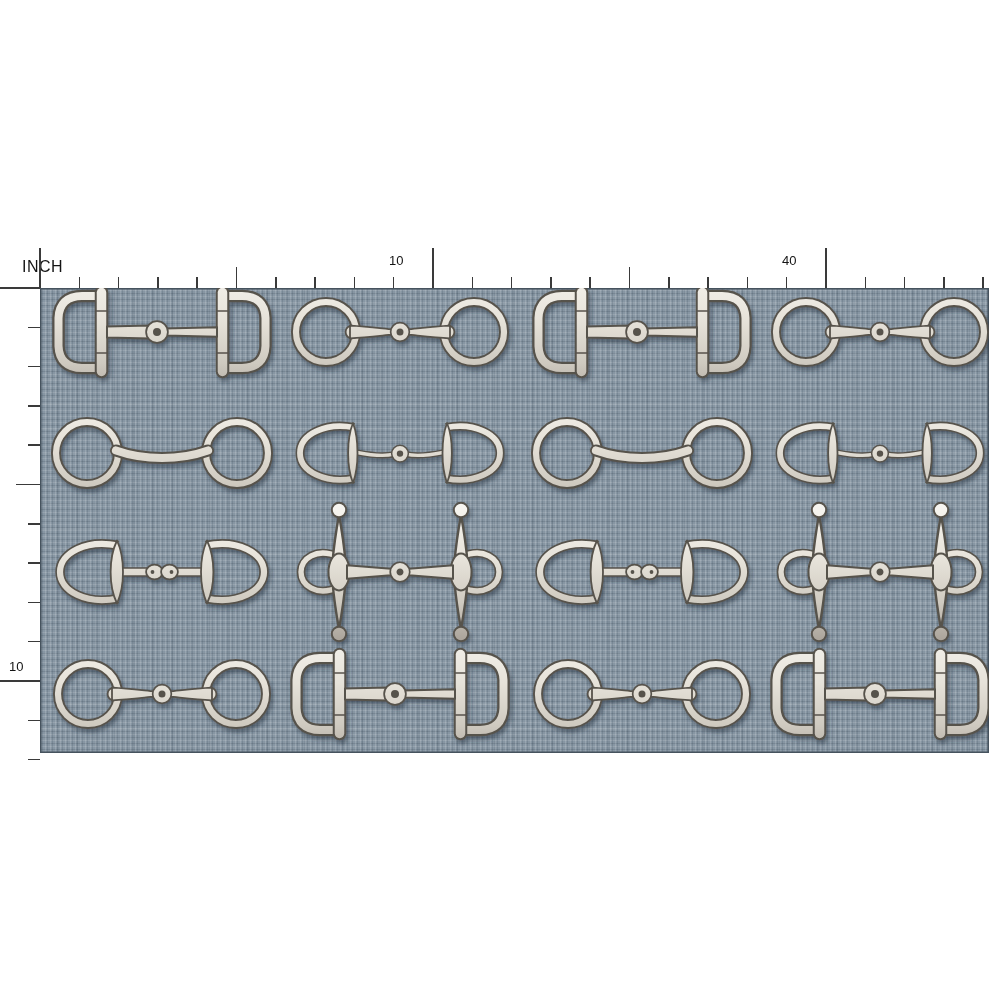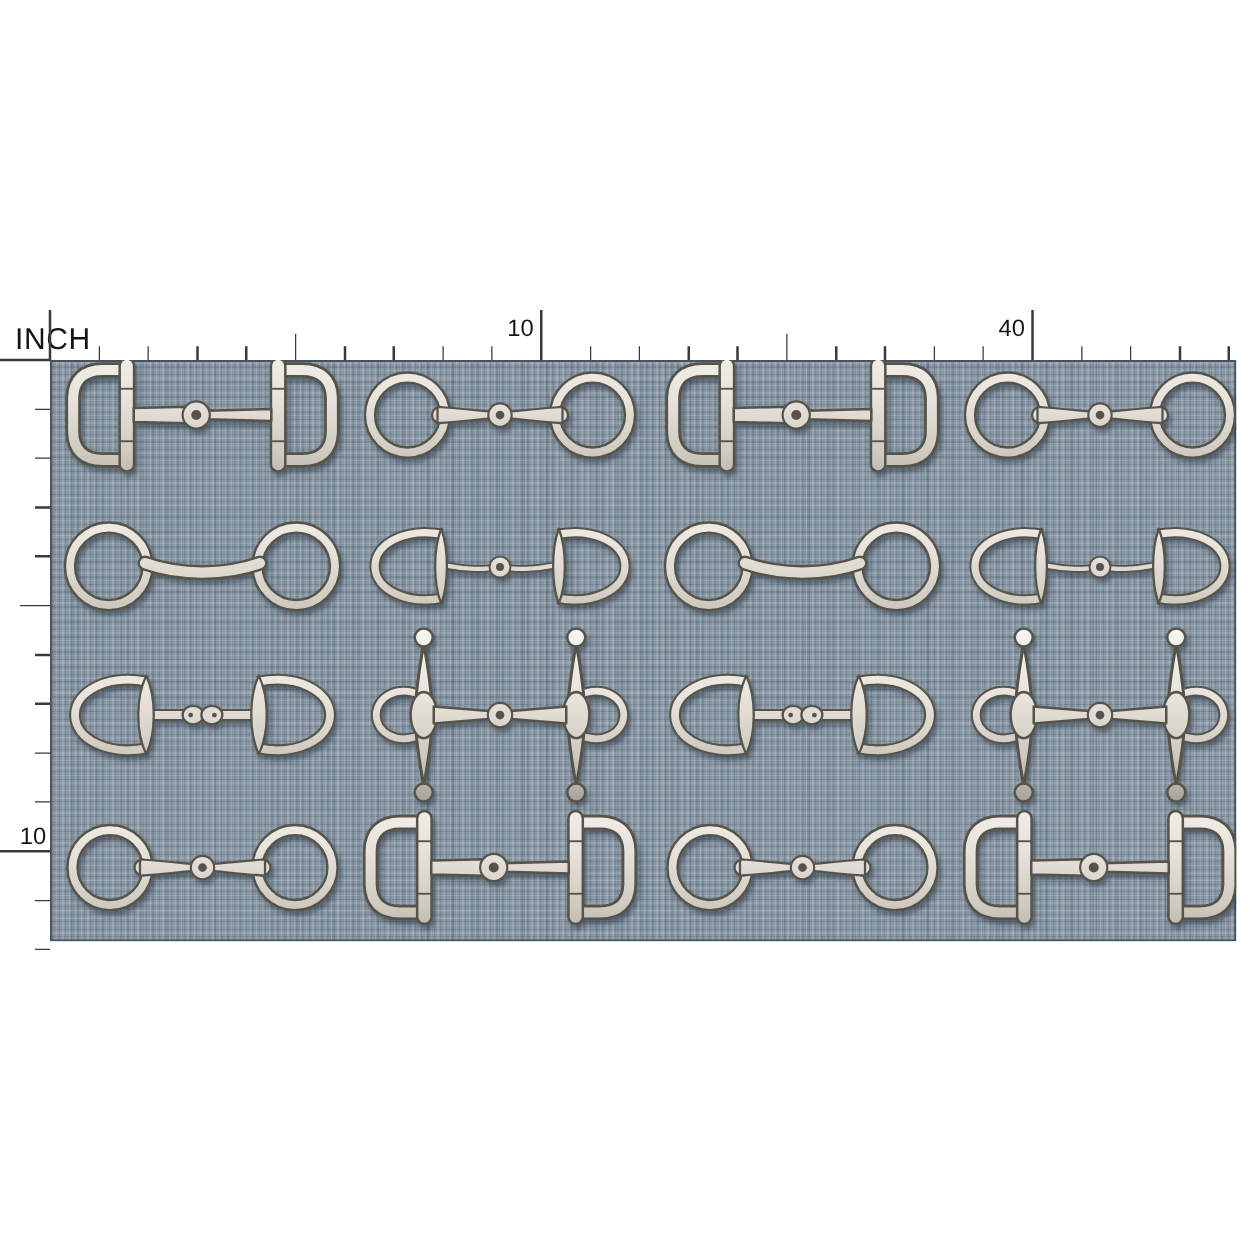--- a/index.html
+++ b/index.html
@@ -4,27 +4,27 @@
 <style>
   :root{
     --page-bg:#ffffff; --fabric-base:#8796a3; --fabric-edge:#46535e;
     --metal-light:#f8f6f1; --metal-mid:#e6e2d9; --metal-shade:#a9a299;
     --metal-outline:#57524b; --ruler-line:#3a3a3a; --ruler-text:#141414;
   }
   html,body{margin:0;padding:0;}
   body{width:1000px;height:1000px;background:var(--page-bg);
        font-family:"Liberation Sans","DejaVu Sans",sans-serif;position:relative;overflow:hidden;}
   .canvas{position:absolute;inset:0;}
-  .inch-label{position:absolute;left:12px;top:258px;font-size:24px;letter-spacing:.5px;
+  .inch-label{position:absolute;left:22px;top:258px;font-size:16px;letter-spacing:.5px;
               color:var(--ruler-text);}
   .tick-v{position:absolute;background:var(--ruler-line);width:1.5px;}
   .tick-v.major{width:2px;}
   .tick-h{position:absolute;background:var(--ruler-line);height:1.5px;}
   .tick-h.major{height:2px;}
-  .ruler-num{position:absolute;font-size:19px;color:var(--ruler-text);text-align:right;}
+  .ruler-num{position:absolute;font-size:13px;color:var(--ruler-text);}
   .fabric{position:absolute;left:40px;top:288px;width:949px;height:465px;
     background-color:var(--fabric-base);
     background-image:
       repeating-linear-gradient(90deg, rgba(255,255,255,.14) 0 1px, rgba(0,0,0,0) 1px 2px, rgba(22,38,52,.13) 2px 3px, rgba(0,0,0,0) 3px 5px),
       repeating-linear-gradient(0deg, rgba(255,255,255,.12) 0 1px, rgba(0,0,0,0) 1px 3px, rgba(22,38,52,.14) 3px 4px, rgba(0,0,0,0) 4px 6px),
       repeating-linear-gradient(90deg, rgba(0,0,0,0) 0 17px, rgba(20,35,50,.07) 17px 19px),
       repeating-linear-gradient(0deg, rgba(0,0,0,0) 0 23px, rgba(255,255,255,.06) 23px 25px);
     box-shadow:0 0 0 1.5px var(--fabric-edge) inset;}
   .fabric svg{position:absolute;left:0;top:0;}
   .mO{fill:none;stroke:var(--metal-outline);}

